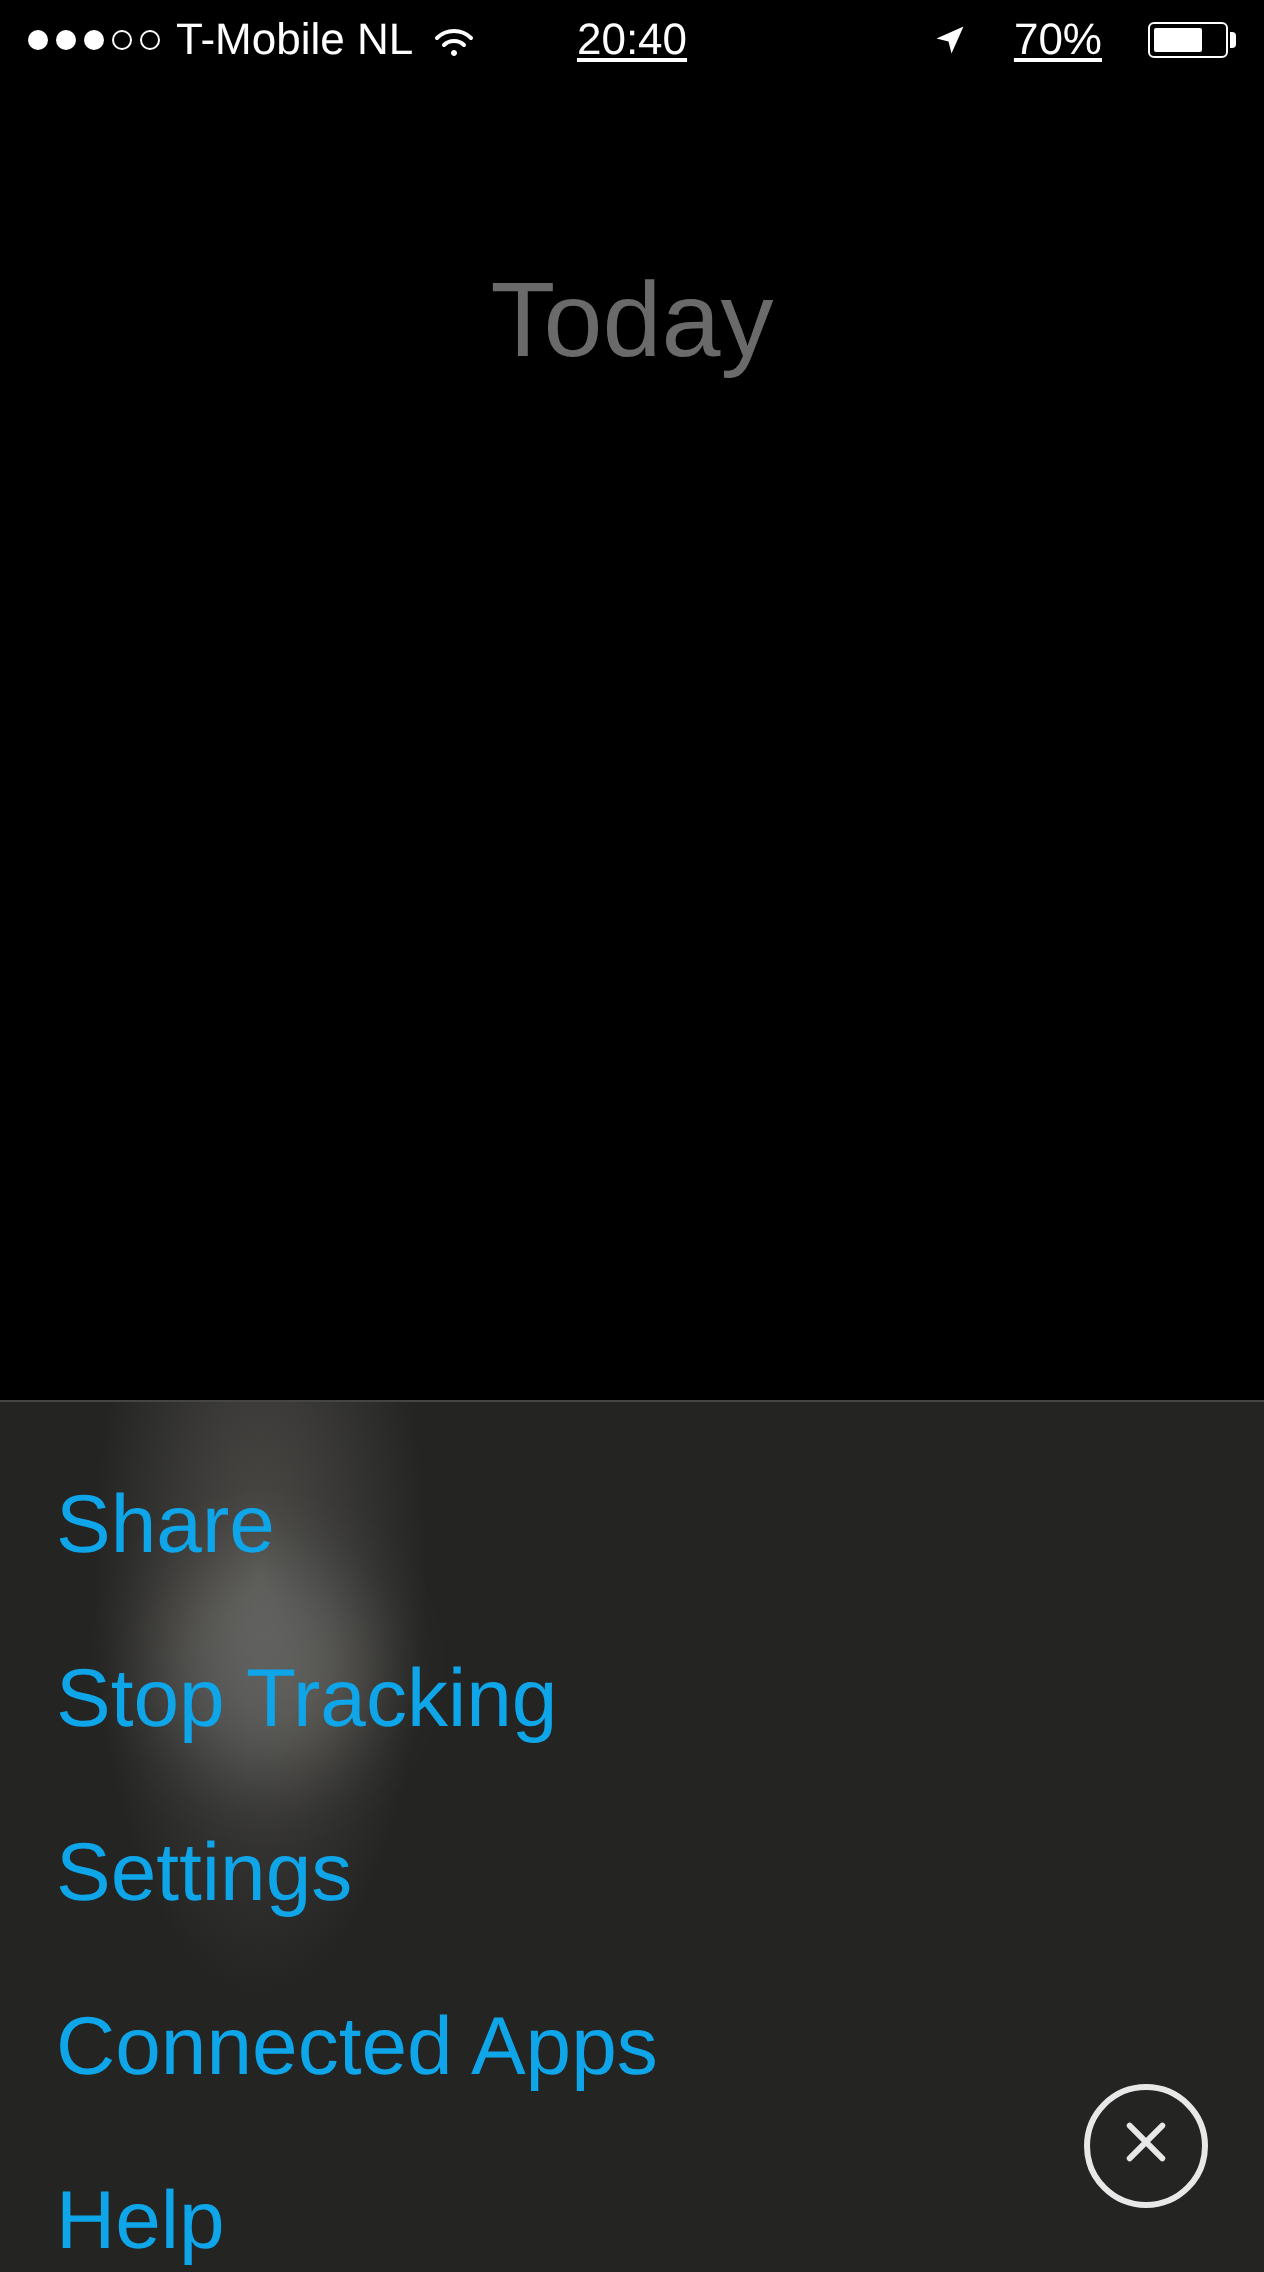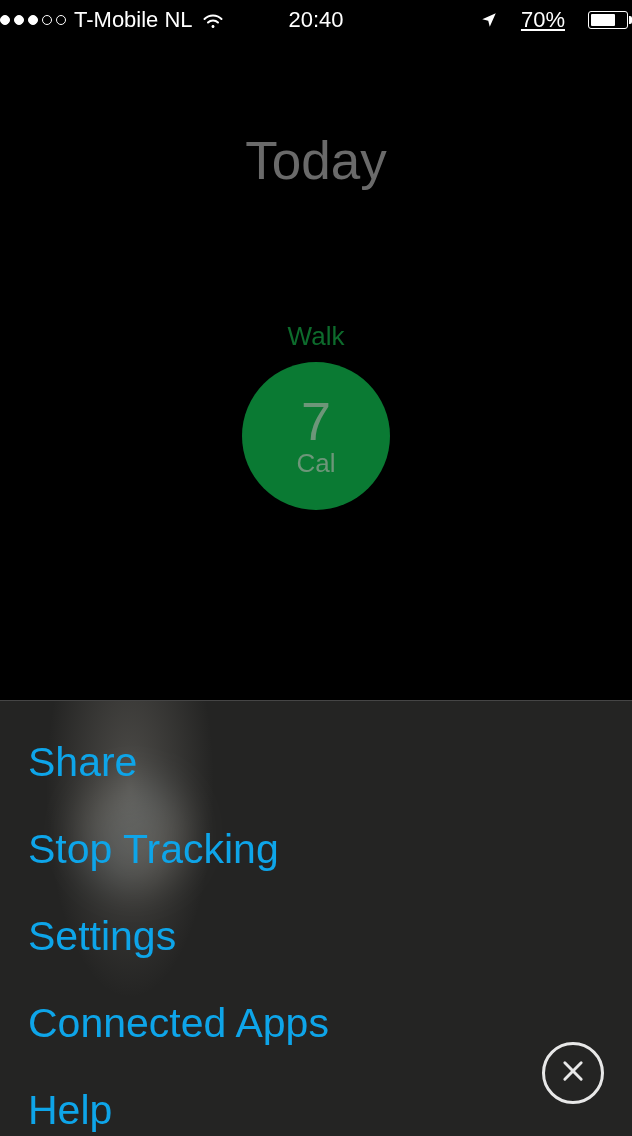--- a/index.html
+++ b/index.html
@@ -15,21 +15,21 @@
       position: relative;
       overflow: hidden;
       font-weight: 300;
     }
     
     .status-bar {
       height: 40px;
       display: flex;
       justify-content: space-between;
       align-items: center;
-      padding: 0 0;
+      padding: 0 14px;
       color: #fff;
       font-size: 22px;
       font-weight: 400;
     }
     .status-left {
       display: flex;
       align-items: center;
       gap: 8px;
     }
     .signal-dots {
@@ -49,20 +49,21 @@
     .wifi-icon svg {
       width: 24px;
       height: 24px;
       display: block;
     }
     .status-center {
       position: absolute;
       left: 50%;
       transform: translateX(-50%);
       font-weight: 500;
+      text-decoration: underline;
     }
     .status-right {
       display: flex;
       align-items: center;
       gap: 23px;
       text-decoration: underline;
     }
     .location-icon svg {
       width: 18px;
       height: 18px;
@@ -245,27 +246,20 @@
       <div class="battery-body">
           <div class="battery-fill"></div>
         </div>
       <div class="battery-tip"></div>
     </span>
   </div>
 </div>
 
 <div class="main-content">
   <div class="title">Today</div>
-  <div class="activity-area">
-    <div class="activity-label">Walk</div>
-    <div class="activity-circle">
-      <div class="activity-value">7</div>
-      <div class="activity-unit">Cal</div>
-    </div>
-  </div>
   <div class="map-thumb"></div>
 </div>
 
 <div class="menu-overlay">
   <div class="menu-list">
     <div class="menu-item">Share</div>
     <div class="menu-item">Stop Tracking</div>
     <div class="menu-item">Settings</div>
     <div class="menu-item">Connected Apps</div>
     <div class="menu-item">Help</div>

